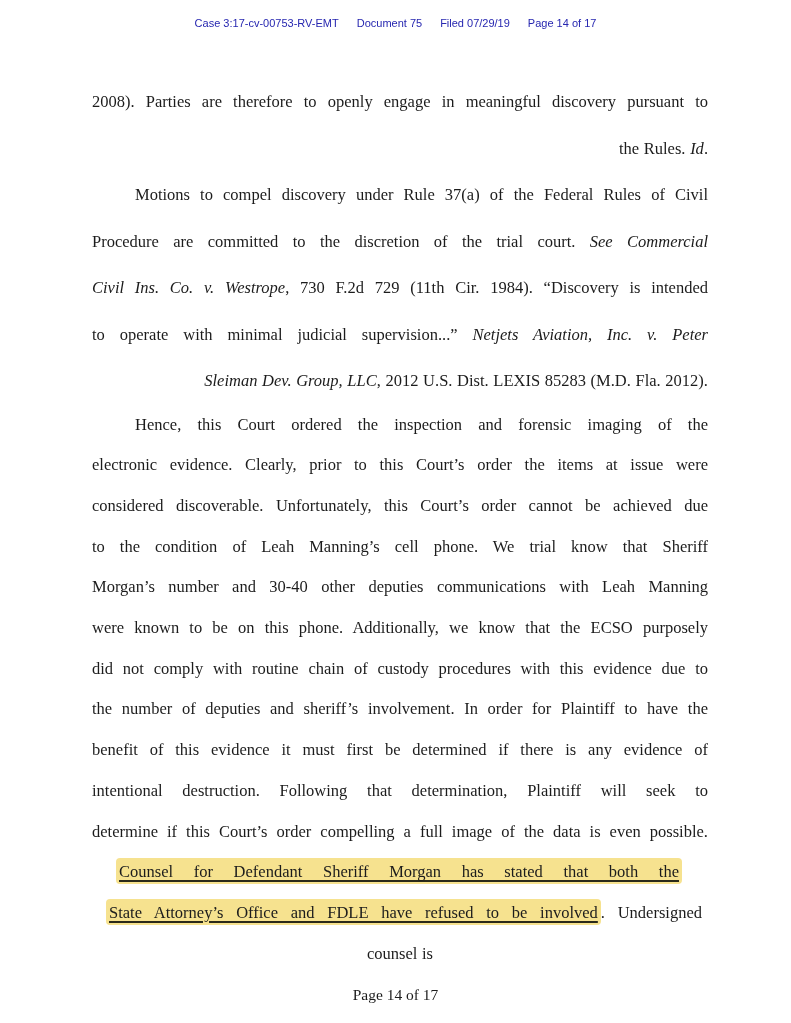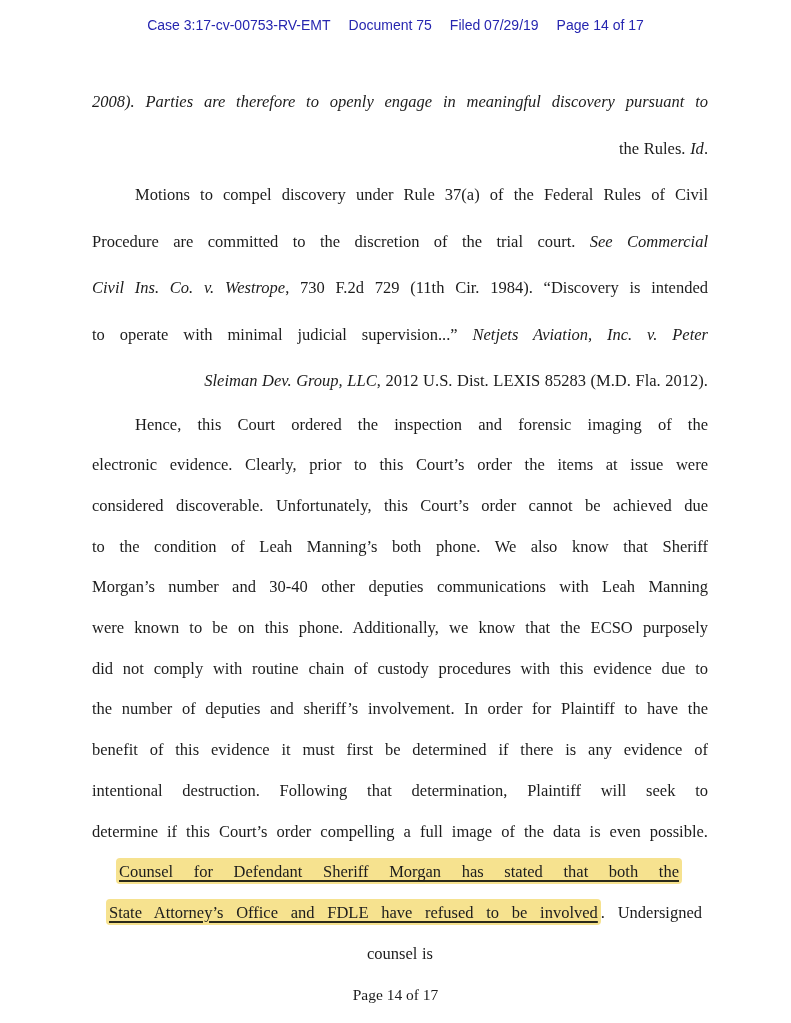--- a/index.html
+++ b/index.html
@@ -14,21 +14,21 @@
   }
   .ecf-header {
     position: absolute;
     top: 17px;
     left: 0;
     width: 100%;
     display: flex;
     justify-content: center;
     gap: 18px;
     font-family: "Liberation Sans", sans-serif;
-    font-size: 14px;
+    font-size: 11px;
     color: #2626b0;
     white-space: nowrap;
   }
   .doc-body {
     position: absolute;
     top: 79px;
     left: 92px;
     width: 616px;
   }
   .line {
@@ -71,33 +71,33 @@
 
   <div class="ecf-header">
     <span>Case 3:17-cv-00753-RV-EMT</span>
     <span>Document 75</span>
     <span>Filed 07/29/19</span>
     <span>Page 14 of 17</span>
   </div>
 
   <div class="doc-body" id="doc-body">
       <div>
-        <div class="line j" style="line-height: 46.5px; font-style: italic;"><span>2008).  Parties are therefore to openly engage in meaningful discovery pursuant to</span></div>
+        <div class="line j" style="line-height: 46.5px;"><span>2008).  Parties are therefore to openly engage in meaningful discovery pursuant to</span></div>
         <div class="line" style="line-height: 46.5px;"><span>the Rules.  </span><span class="it">Id</span><span>.</span></div>
         <div class="line j" style="line-height: 46.5px; text-indent: 43px;"><span>Motions to compel discovery under Rule 37(a) of the Federal Rules of Civil</span></div>
         <div class="line j" style="line-height: 46.5px;"><span>Procedure are committed to the discretion of the trial court.  </span><span class="it">See Commercial</span></div>
         <div class="line j" style="line-height: 46.5px;"><span class="it">Civil Ins. Co. v. Westrope</span><span>, 730 F.2d 729 (11th Cir. 1984).  “Discovery is intended</span></div>
         <div class="line j" style="line-height: 46.5px;"><span>to operate with minimal judicial supervision...”  </span><span class="it">Netjets Aviation, Inc. v. Peter</span></div>
         <div class="line" style="line-height: 46.5px;"><span class="it">Sleiman Dev. Group, LLC</span><span>, 2012 U.S. Dist. LEXIS 85283 (M.D. Fla. 2012).</span></div>
       </div>
       <div>
         <div class="line j" style="line-height: 40.7px; text-indent: 43px;"><span>Hence, this Court ordered the inspection and forensic imaging of the</span></div>
         <div class="line j" style="line-height: 40.7px;"><span>electronic evidence. Clearly, prior to this Court’s order the items at issue were</span></div>
         <div class="line j" style="line-height: 40.7px;"><span>considered discoverable. Unfortunately, this Court’s order cannot be achieved due</span></div>
-        <div class="line j" style="line-height: 40.7px;"><span>to the condition of Leah Manning’s both phone. We also know that Sheriff</span></div>
+        <div class="line j" style="line-height: 40.7px;"><span>to the condition of Leah Manning’s cell phone. We trial know that Sheriff</span></div>
         <div class="line j" style="line-height: 40.7px;"><span>Morgan’s number and 30-40 other deputies communications with Leah Manning</span></div>
         <div class="line j" style="line-height: 40.7px;"><span>were known to be on this phone. Additionally, we know that the ECSO purposely</span></div>
         <div class="line j" style="line-height: 40.7px;"><span>did not comply with routine chain of custody procedures with this evidence due to</span></div>
         <div class="line j" style="line-height: 40.7px;"><span>the number of deputies and sheriff’s involvement. In order for Plaintiff to have the</span></div>
         <div class="line j" style="line-height: 40.7px;"><span>benefit of this evidence it must first be determined if there is any evidence of</span></div>
         <div class="line j" style="line-height: 40.7px;"><span>intentional destruction. Following that determination, Plaintiff will seek to</span></div>
         <div class="line j" style="line-height: 40.7px;"><span>determine if this Court’s order compelling a full image of the data is even possible.</span></div>
         <div class="line j" style="line-height: 40.7px; margin-left: 24px; margin-right: 26px;"><span class="hl">Counsel for Defendant Sheriff Morgan has stated that both the</span></div>
         <div class="line j" style="line-height: 40.7px; margin-left: 14px; margin-right: 6px;"><span class="hl">State Attorney’s Office and FDLE have refused to be involved</span><span>. Undersigned</span></div>
         <div class="line c" style="line-height: 40.7px;"><span>counsel is</span></div>

